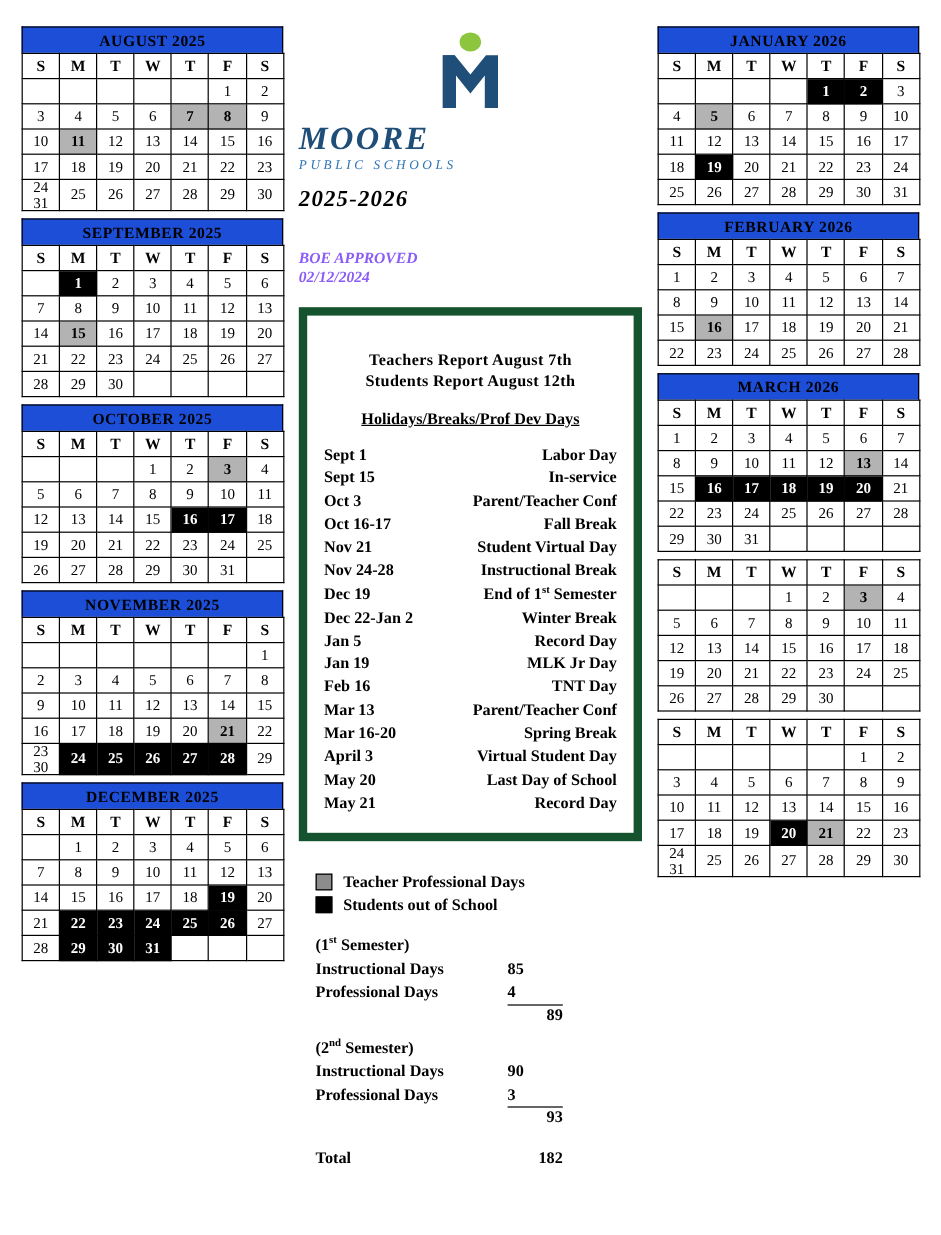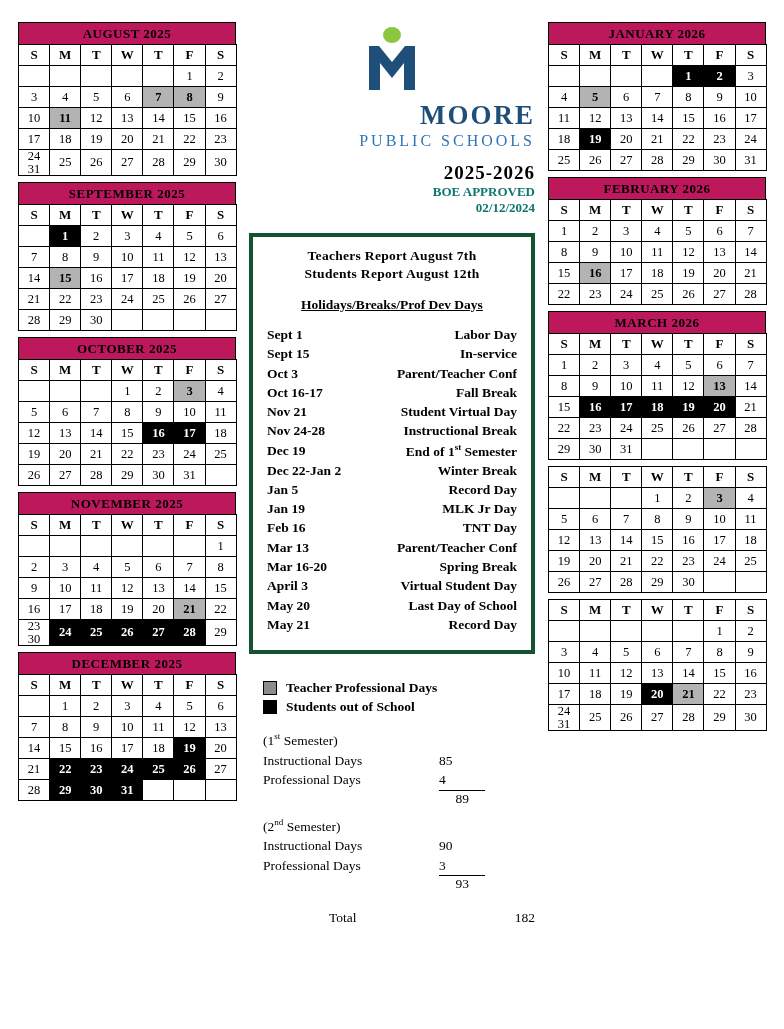--- a/index.html
+++ b/index.html
@@ -22,21 +22,21 @@
     gap: 0px;
     justify-content: space-between;
   }
   .col-left { width: 218px; }
   .col-mid  { width: 286px; }
   .col-right{ width: 218px; }
 
   
   .month { width: 218px; margin-bottom: 6px; }
   .month-title {
-    background: #be185d;
+    background: #1d4ed8;
     border: 1px solid #000;
     border-bottom: none;
     text-align: center;
     font-weight: bold;
     font-size: 13px;
     letter-spacing: .5px;
     padding: 3px 0 2px;
   }
   table.cal {
     border-collapse: collapse;
@@ -53,53 +53,53 @@
     vertical-align: middle;
   }
   table.cal th { font-weight: bold; font-size: 13px; }
   td.blk { background: #000; color: #fff; font-weight: bold; }
   td.gry { background: #b3b3b3; color: #000; font-weight: bold; }
   td.empty { background: #fff; }
   td.two { font-size: 12.5px; line-height: 1.0; }
   td.two span { display: block; }
 
   
-  .logo-wrap { text-align: right; margin-top: 4px; }
+  .logo-wrap { text-align: left; margin-top: 4px; font-style: italic; }
   .logo-mark { margin: 0 auto; width: 86px; height: 72px; position: relative; }
   .brand {
     font-size: 27px;
     letter-spacing: 2px;
     color: #1f4e79;
     font-weight: bold;
     font-family: "Liberation Serif", serif;
     margin-top: 2px;
   }
   .brand-sub {
-    font-size: 16px;
+    font-size: 11px;
     letter-spacing: 3px;
     color: #2e75b6;
     margin-top: 1px;
   }
   .years {
     font-size: 19px;
     font-weight: bold;
     margin-top: 12px;
     letter-spacing: 1px;
   }
   .boe {
-    color: #0f766e;
+    color: #8b5cf6;
     font-weight: bold;
     font-size: 13px;
-    margin-top: 0;
+    margin-top: 29px;
     line-height: 1.25;
   }
   .info-box {
-    border: 4px solid #14532d;
+    border: 7px solid #14532d;
     margin-top: 16px;
-    padding: 10px 14px 16px;
+    padding: 28px 14px 16px;
     font-size: 13.5px;
     font-weight: bold;
   }
   .info-line { text-align: center; letter-spacing: .3px; line-height:1.35;}
   .hol-head {
     text-align: center;
     text-decoration: underline;
     margin: 14px 0 12px;
     font-size: 13.5px;
   }
@@ -111,32 +111,32 @@
   }
   .hol-date { white-space: nowrap; }
   .hol-name { white-space: nowrap; }
 
   .legend { margin-top: 26px; padding-left: 14px; font-size: 13.5px; font-weight: bold; }
   .legend-row { display: flex; align-items: center; margin-bottom: 3px; }
   .swatch { width: 14px; height: 14px; border: 1px solid #000; margin-right: 9px; }
   .sw-black { background: #000; }
   .sw-gray { background: #8c8c8c; }
 
-  .totals { margin-top: 16px; padding-left: 14px; font-size: 13.5px; font-weight: normal; }
+  .totals { margin-top: 16px; padding-left: 14px; font-size: 13.5px; font-weight: bold; }
   .tot-head { margin-bottom: 2px; }
-  .tot-row { display: flex; line-height: 1.45; gap: 16px; }
+  .tot-row { display: flex; line-height: 1.45; }
   .tot-label { width: 160px; }
   .tot-val { width: 46px; text-align: left; }
   .tot-val.under { border-bottom: 1px solid #000; }
   .tot-sum { display:flex; }
   .tot-sum .tot-label { width: 160px; }
   .tot-sum .tot-val { width: 46px; text-align: right; }
   .spacer-8 { height: 10px; }
   sup { font-size: 9px; }
-  .grand { margin-top: 18px; display: flex; justify-content: flex-end; }
+  .grand { margin-top: 18px; display: flex; }
   .grand .tot-label { width: 160px; }
   .grand .tot-val { width: 46px; text-align: right; }
 </style>
 </head>
 <body>
 
 <div class="page">
   <div class="columns">
 
     <div class="col-left" id="col-left">

